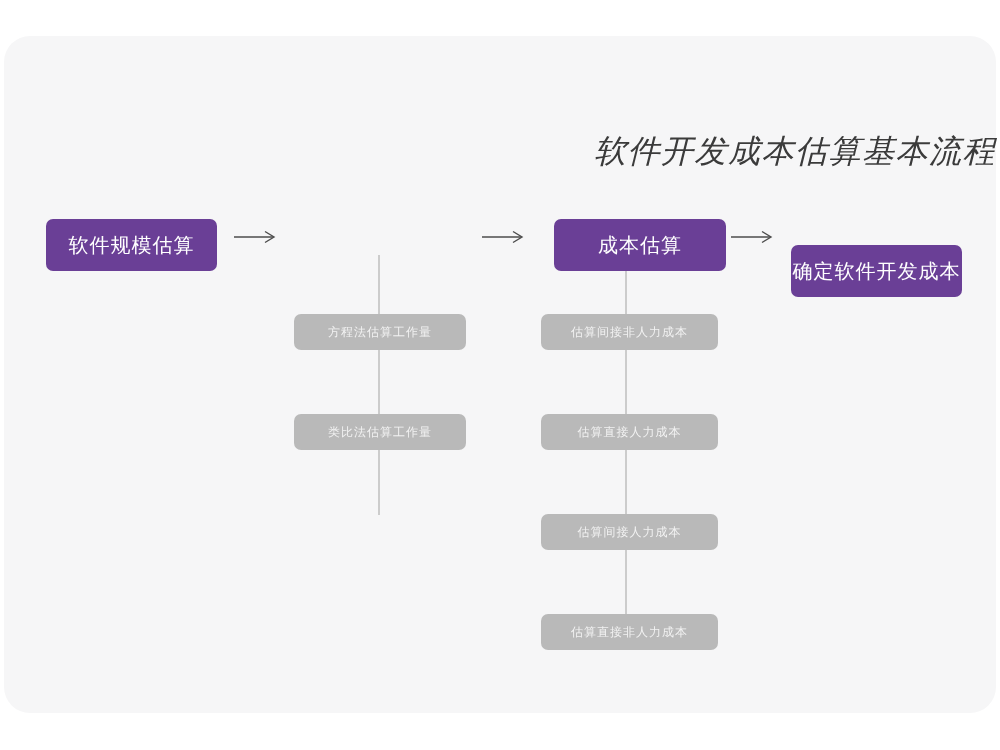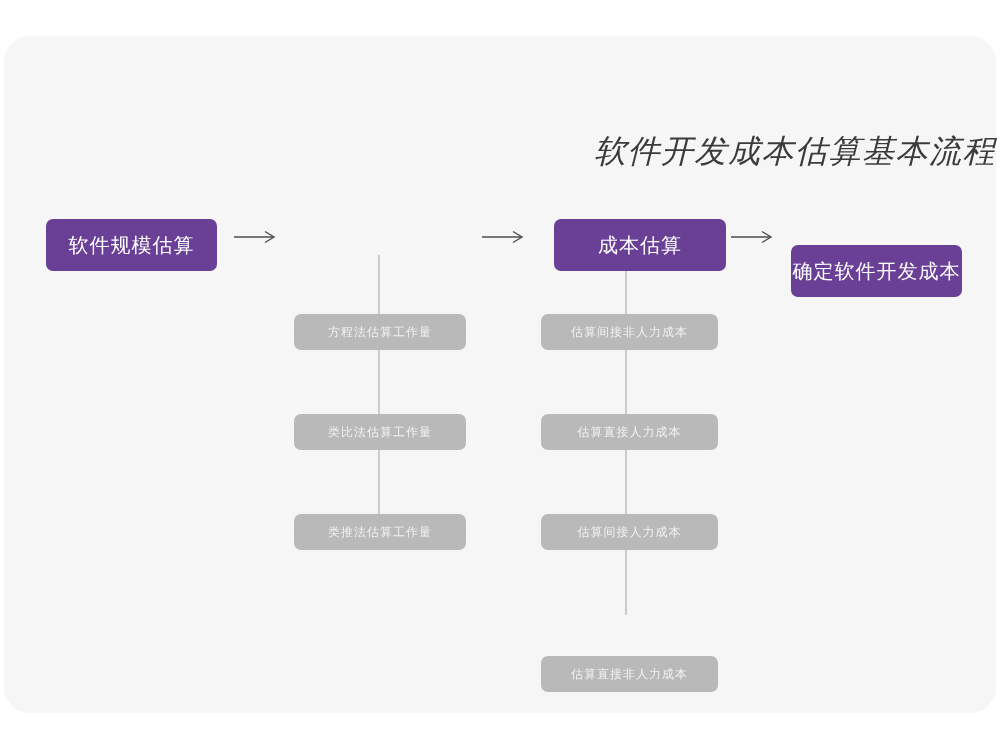--- a/index.html
+++ b/index.html
@@ -91,21 +91,21 @@
     display: flex;
     align-items: center;
     justify-content: center;
     z-index: 2;
   }
   .substep.col-effort { left: 290px; width: 172px; }
   .substep.col-cost   { left: 537px; width: 177px; }
   .row1 { top: 278px; }
   .row2 { top: 378px; }
   .row3 { top: 478px; }
-  .row4 { top: 578px; margin-top: 42px; }
+  .row4 { top: 578px; }
 </style>
 </head>
 <body>
 
 <div class="screen">
   <div class="card">
 
     <div class="title">软件开发成本估算基本流程</div>
 
     <div class="vline v-effort"></div>
@@ -123,21 +123,20 @@
       <line x1="1" y1="7" x2="40" y2="7" stroke="currentColor" stroke-width="1.4"></line>
       <polyline points="32,1.5 41,7 32,12.5" fill="none" stroke="currentColor" stroke-width="1.4"></polyline>
     </svg>
     <svg class="arrow a3" viewBox="0 0 44 14">
       <line x1="1" y1="7" x2="40" y2="7" stroke="currentColor" stroke-width="1.4"></line>
       <polyline points="32,1.5 41,7 32,12.5" fill="none" stroke="currentColor" stroke-width="1.4"></polyline>
     </svg>
 
     <div class="substep col-effort row1">方程法估算工作量</div>
     <div class="substep col-effort row2">类比法估算工作量</div>
-    <div class="substep col-effort row3">类推法估算工作量</div>
 
     <div class="substep col-cost row1">估算间接非人力成本</div>
     <div class="substep col-cost row2">估算直接人力成本</div>
     <div class="substep col-cost row3">估算间接人力成本</div>
     <div class="substep col-cost row4">估算直接非人力成本</div>
 
   </div>
 </div>
 
 </body></html>

